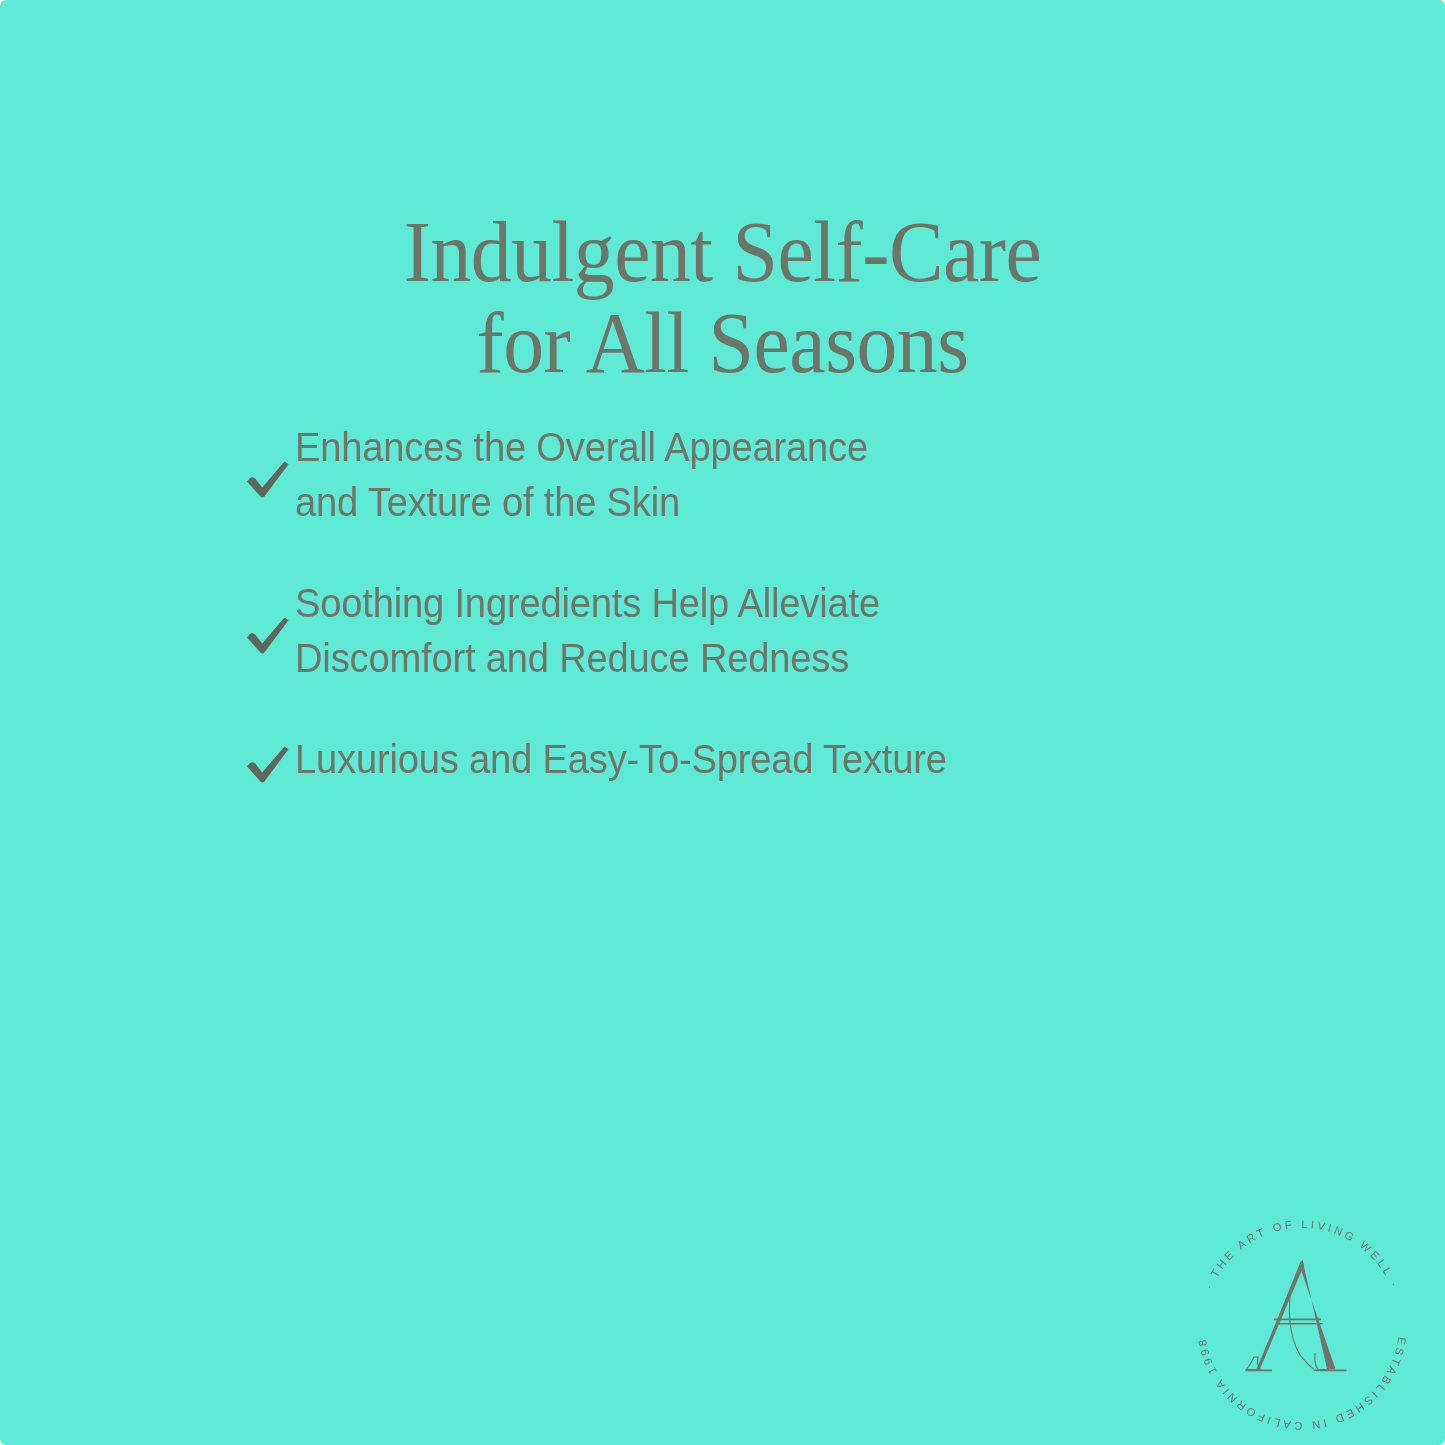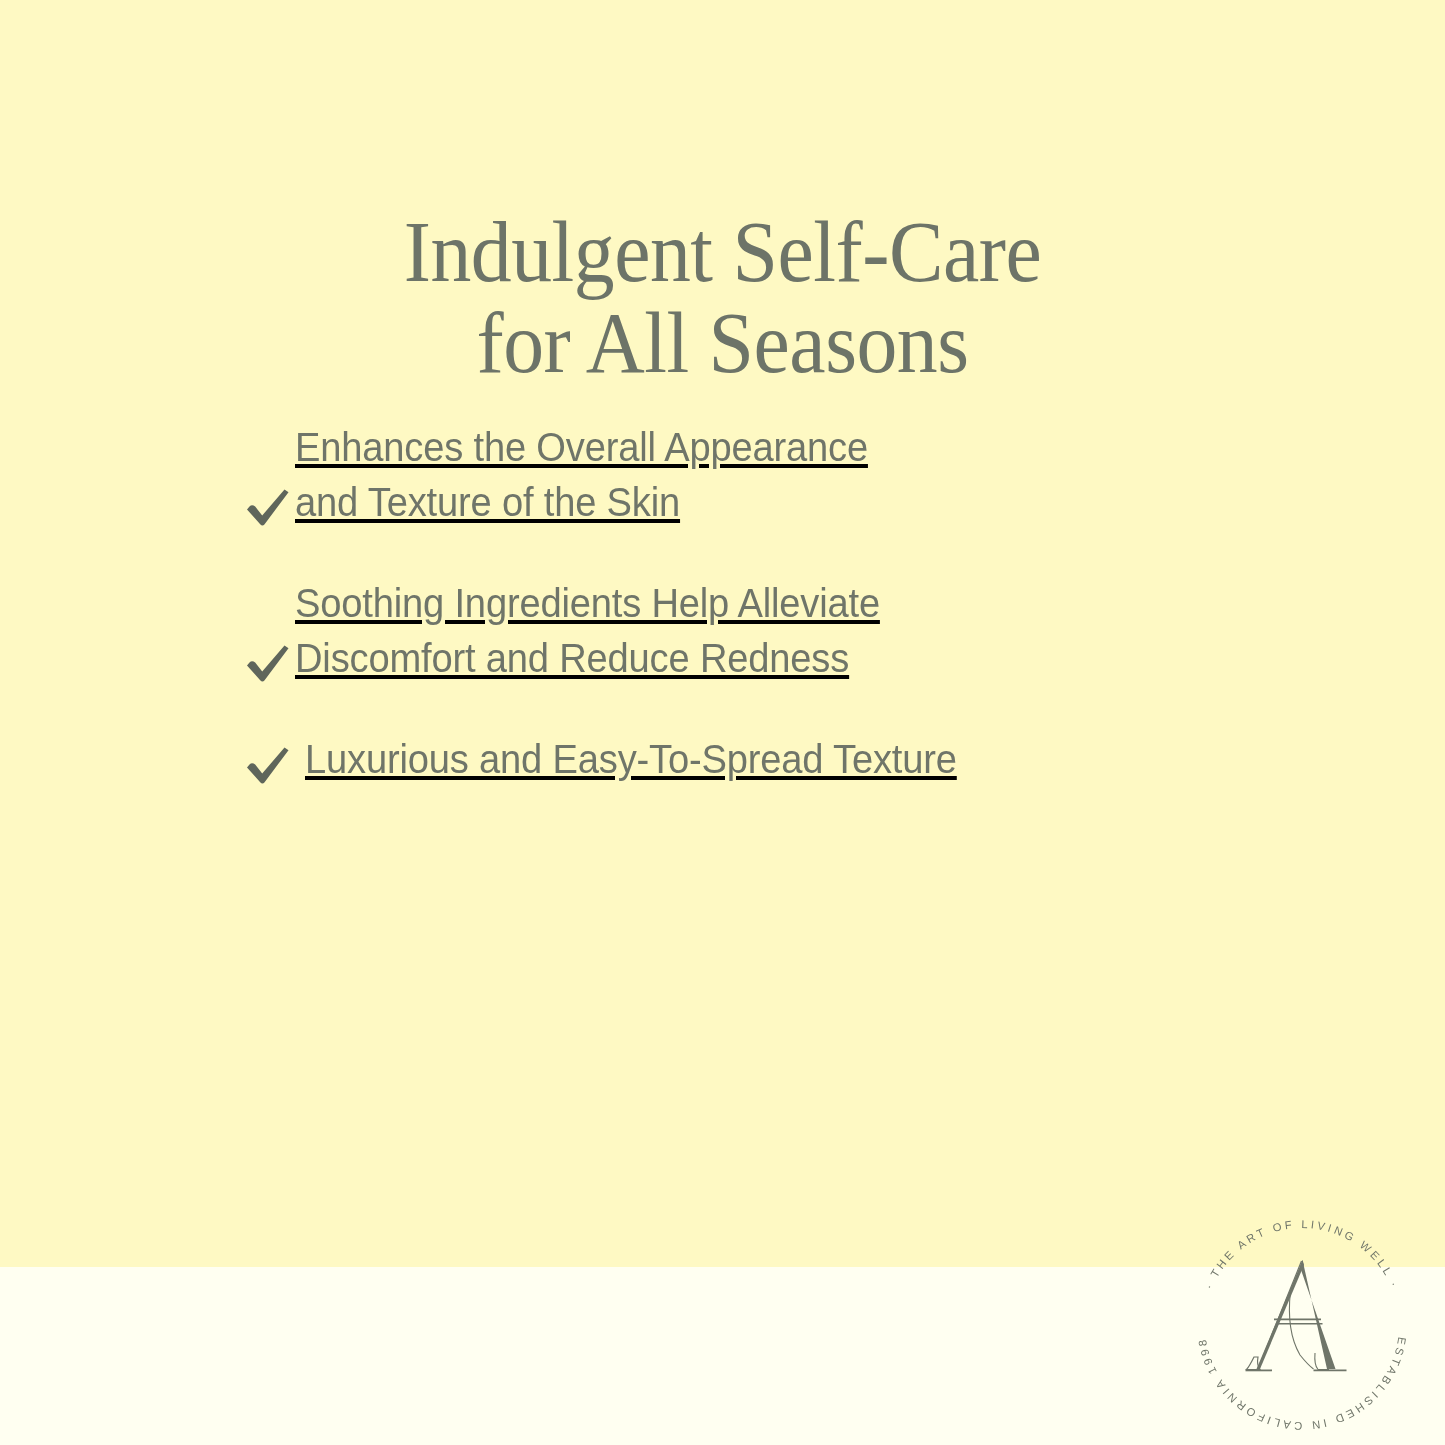--- a/index.html
+++ b/index.html
@@ -12,23 +12,24 @@
     width: 1445px;
     height: 1445px;
     background: #FFFFF1;
     font-family: "Liberation Sans", sans-serif;
     overflow: hidden;
   }
 
   #poster {
     position: relative;
     width: 1445px;
-    height: 1267px;
-    background: #fef9c3;
+    height: 1445px;
+    background: #5eead4;
     box-sizing: border-box;
+    border-radius: 6px;
   }
 
   
   #headline {
     position: absolute;
     top: 152px;
     left: 0;
     width: 1445px;
     text-align: center;
     font-family: "Liberation Serif", "DejaVu Serif", serif;
@@ -51,25 +52,24 @@
   
   #benefits {
     position: absolute;
     top: 420px;
     left: 243px;
     width: 960px;
   }
 
   .benefit {
     display: flex;
-    align-items: flex-end;
+    align-items: center;
     margin-bottom: 47px;
-    text-decoration: underline;
-  }
-  .benefit:last-child { margin-bottom: 12px; gap: 10px; }
+  }
+  .benefit:last-child { margin-bottom: 12px; }
 
   .check-icon {
     flex: 0 0 auto;
     width: 52px;
     height: 44px;
     margin-top: 9px;
     display: block;
   }
   .check-icon svg {
     display: block;

